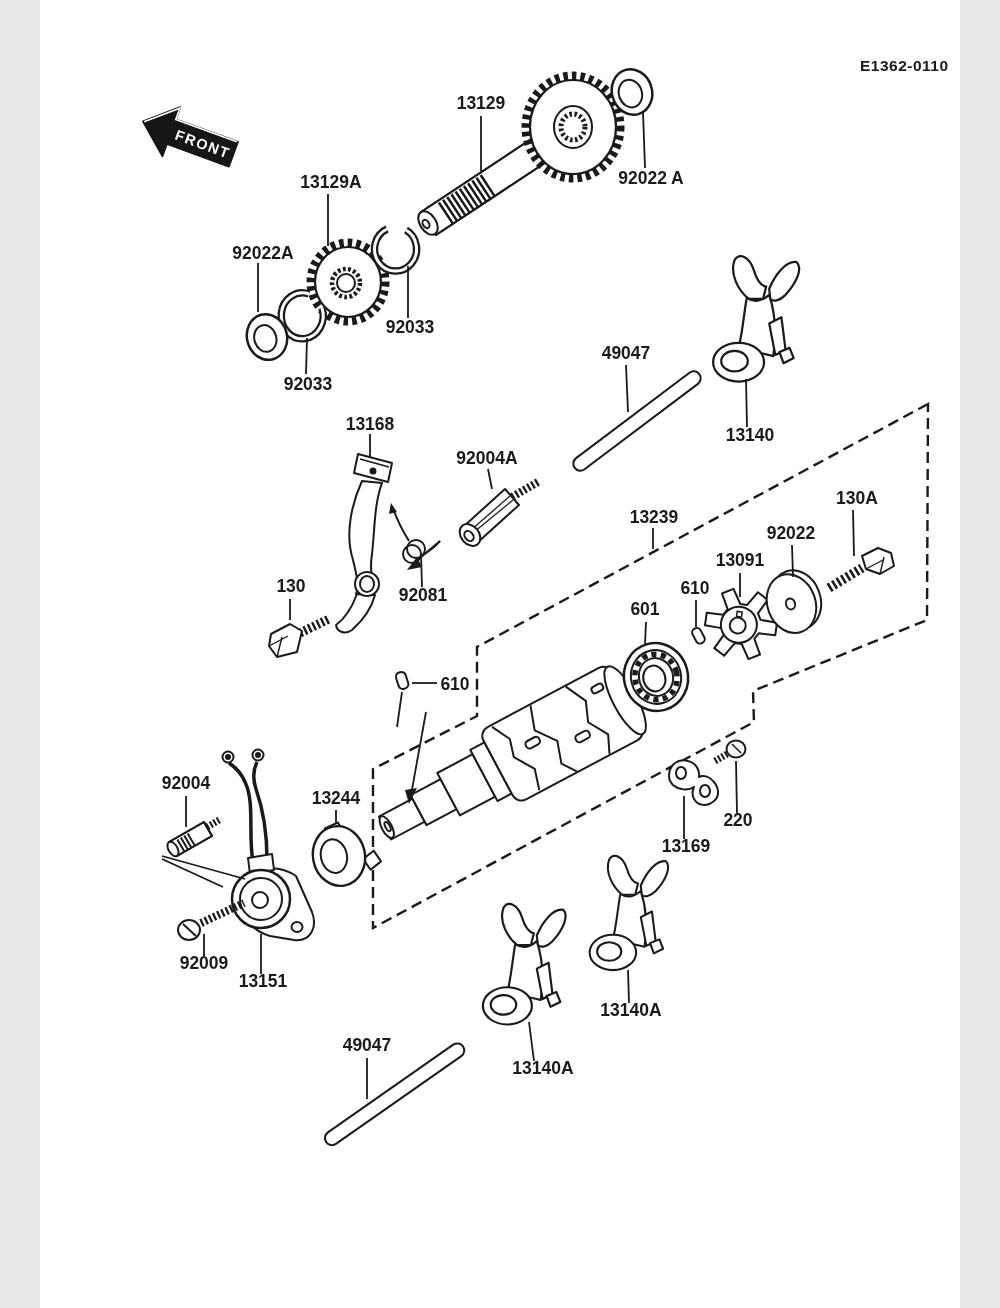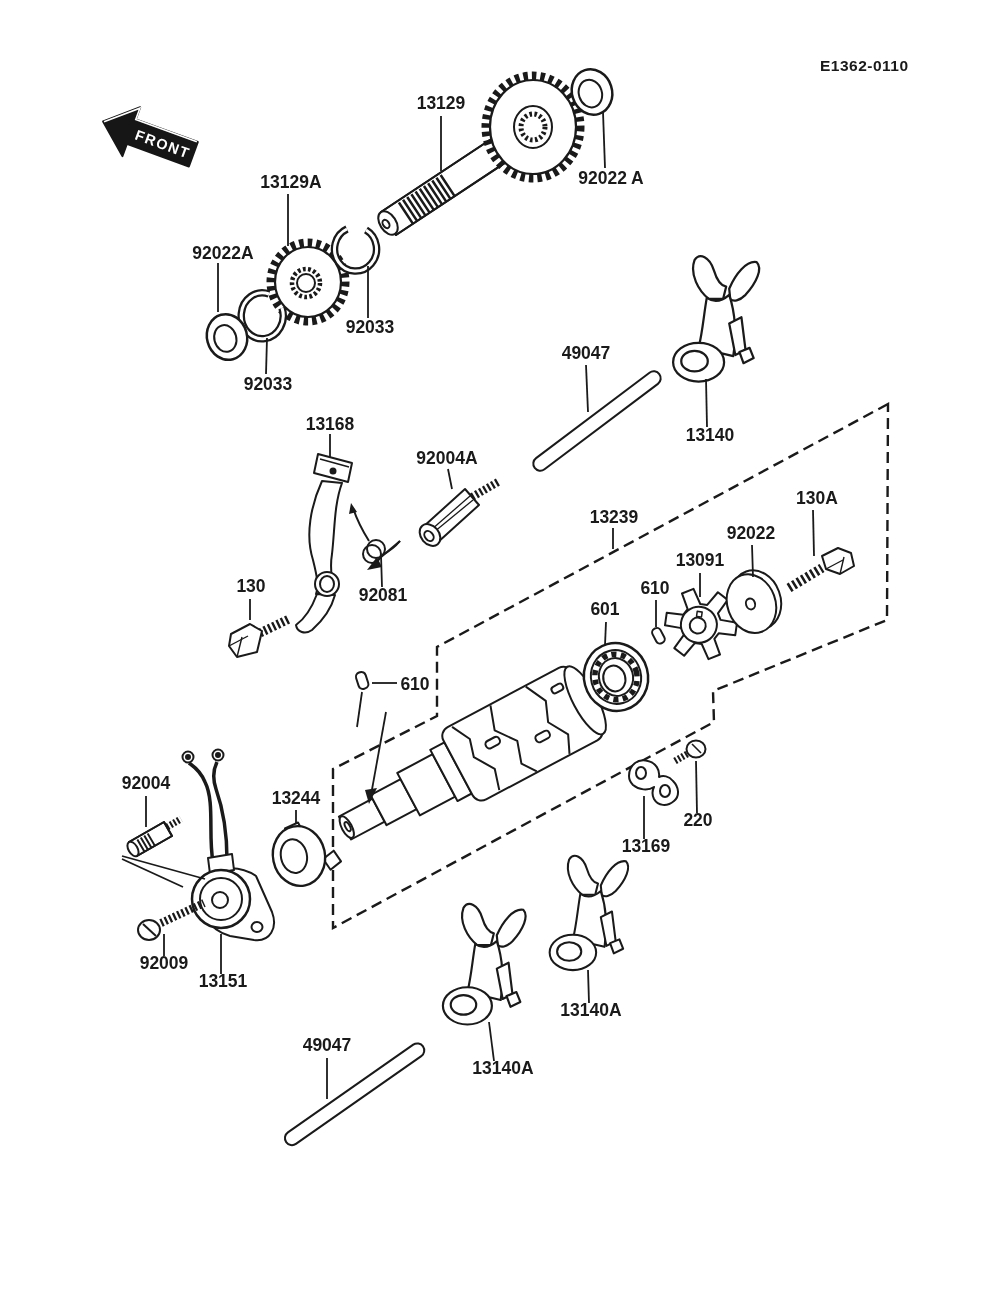--- a/index.html
+++ b/index.html
@@ -1,16 +1,16 @@
 <!DOCTYPE html>
 <html><head>
 <meta charset="utf-8">
 <style>
   html,body{margin:0;padding:0;background:#e8e8e8;}
-  .page{position:relative;width:1000px;height:1308px;margin:0 auto;background:#ffffff;overflow:hidden;
+  .page{position:relative;width:920px;height:1308px;margin:0 auto;background:#ffffff;overflow:hidden;
         font-family:"Liberation Sans", sans-serif;}
   svg{position:absolute;inset:0;}
   .plabel{font-family:"Liberation Sans", sans-serif;font-weight:bold;font-size:17.5px;fill:#1a1a1a;}
   .code{font-family:"Liberation Sans", sans-serif;font-weight:bold;font-size:15.5px;fill:#1a1a1a;letter-spacing:.5px;}
   .frontTxt{font-family:"Liberation Sans", sans-serif;font-weight:bold;font-size:14.5px;fill:#ffffff;letter-spacing:1.5px;}
 </style>
 </head>
 <body>
 
 <div class="page">

